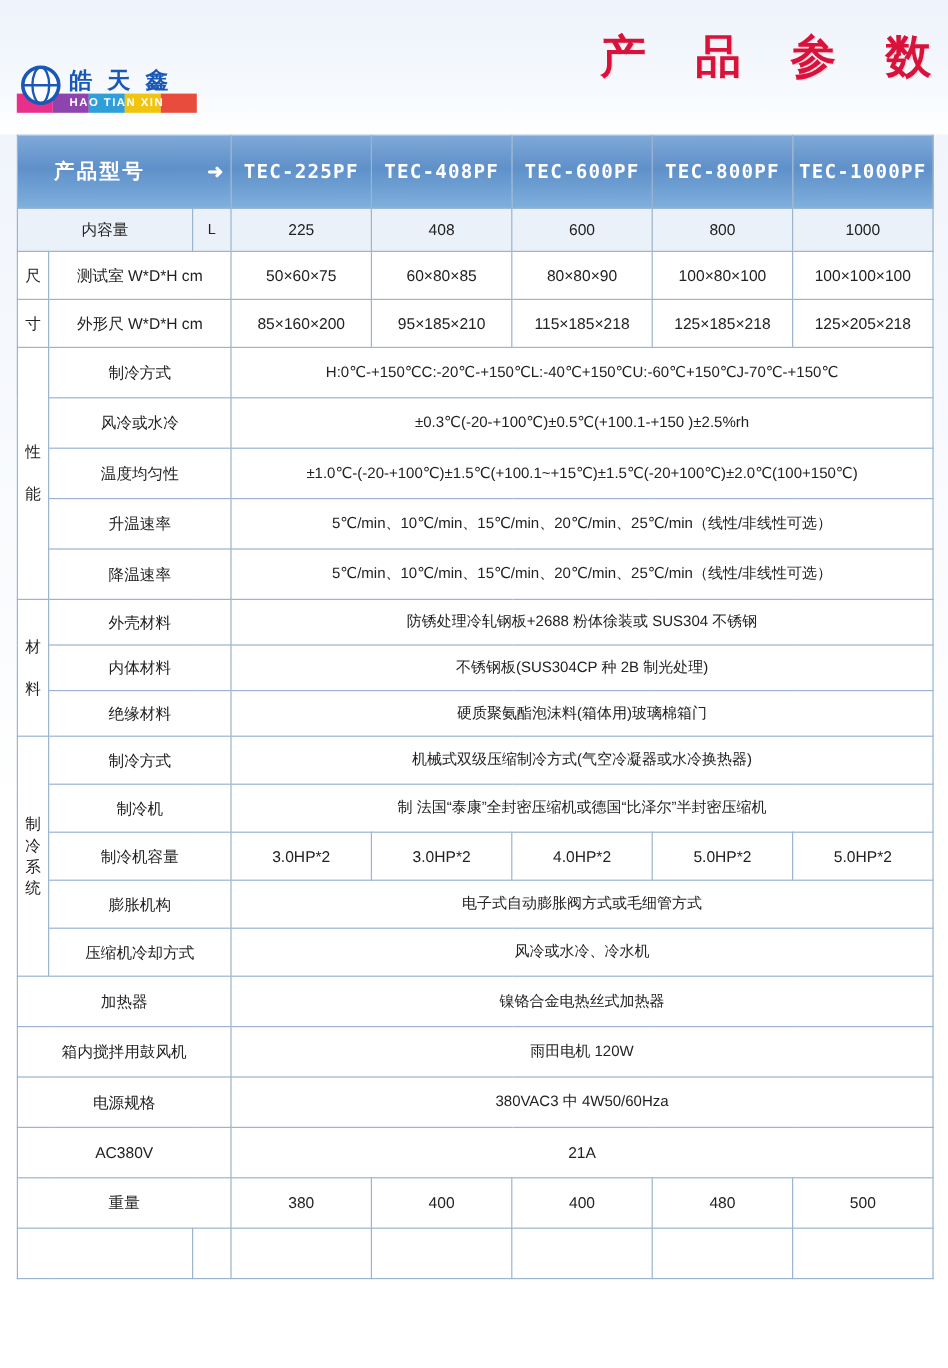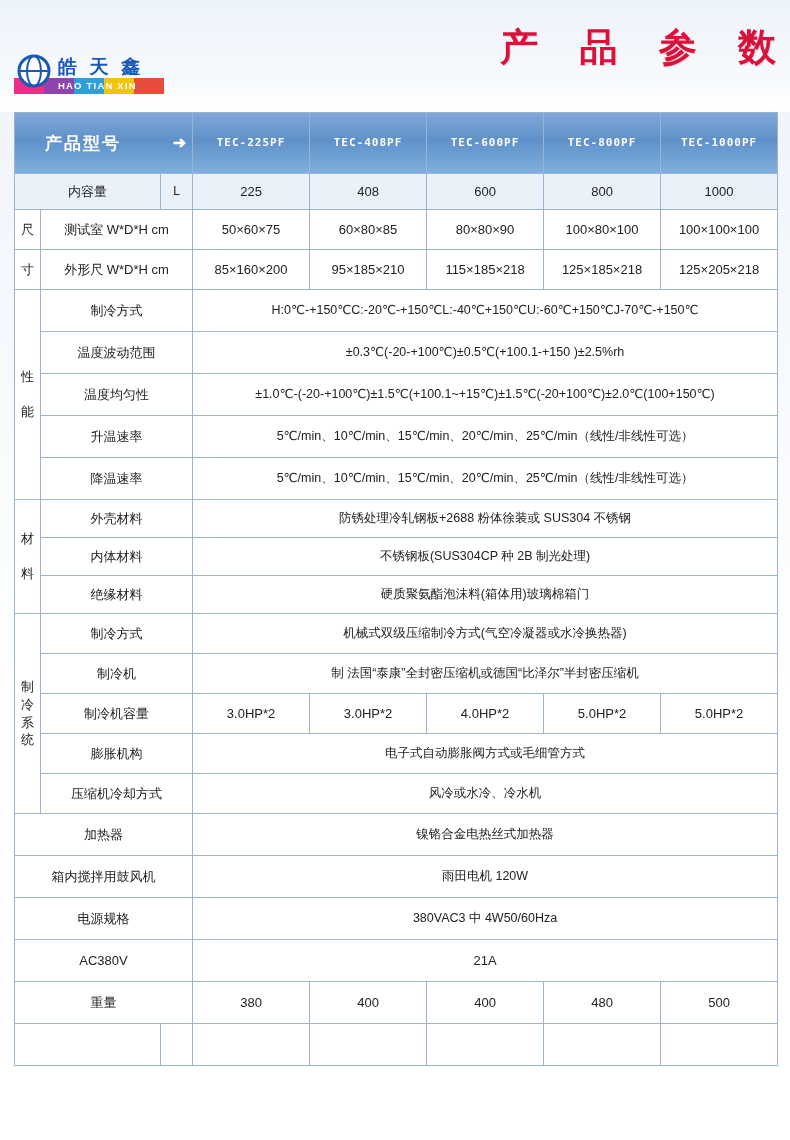--- a/index.html
+++ b/index.html
@@ -68,21 +68,21 @@
     padding:0 4px;
     text-align:center;
     vertical-align:middle;
     line-height:1.35;
   }
   thead th{
     background:linear-gradient(to bottom,#7ea8d8 0%,#5f90c9 45%,#7fb0dd 100%);
     color:#ffffff;
     height:60px;
     font-family:"DejaVu Sans Mono","Liberation Mono",monospace;
-    font-size:11px;
+    font-size:16px;
     font-weight:bold;
     letter-spacing:1px;
     border-color:#8fb0d2;
   }
   thead th.model-label{
     font-family:"DejaVu Serif","Liberation Serif",serif;
     font-size:17px;
     letter-spacing:2px;
     text-align:left;
     padding-left:14px;
@@ -196,21 +196,21 @@
         <td class="val">125×185×218</td>
         <td class="val">125×205×218</td>
       </tr>
 
       <tr class="row-white" style="height:42px">
         <td class="side" rowspan="5">性<br><br>能</td>
         <td class="rowlabel" colspan="2">制冷方式</td>
         <td class="span-val" colspan="5">H:0℃-+150℃C:-20℃-+150℃L:-40℃+150℃U:-60℃+150℃J-70℃-+150℃</td>
       </tr>
       <tr class="row-white" style="height:42px">
-        <td class="rowlabel" colspan="2">温度波动范围</td>
+        <td class="rowlabel" colspan="2">风冷或水冷</td>
         <td class="span-val" colspan="5">±0.3℃(-20-+100℃)±0.5℃(+100.1-+150 )±2.5%rh</td>
       </tr>
       <tr class="row-white" style="height:42px">
         <td class="rowlabel" colspan="2">温度均匀性</td>
         <td class="span-val" colspan="5">±1.0℃-(-20-+100℃)±1.5℃(+100.1~+15℃)±1.5℃(-20+100℃)±2.0℃(100+150℃)</td>
       </tr>
       <tr class="row-white" style="height:42px">
         <td class="rowlabel" colspan="2">升温速率</td>
         <td class="span-val" colspan="5">5℃/min、10℃/min、15℃/min、20℃/min、25℃/min（线性/非线性可选）</td>
       </tr>

